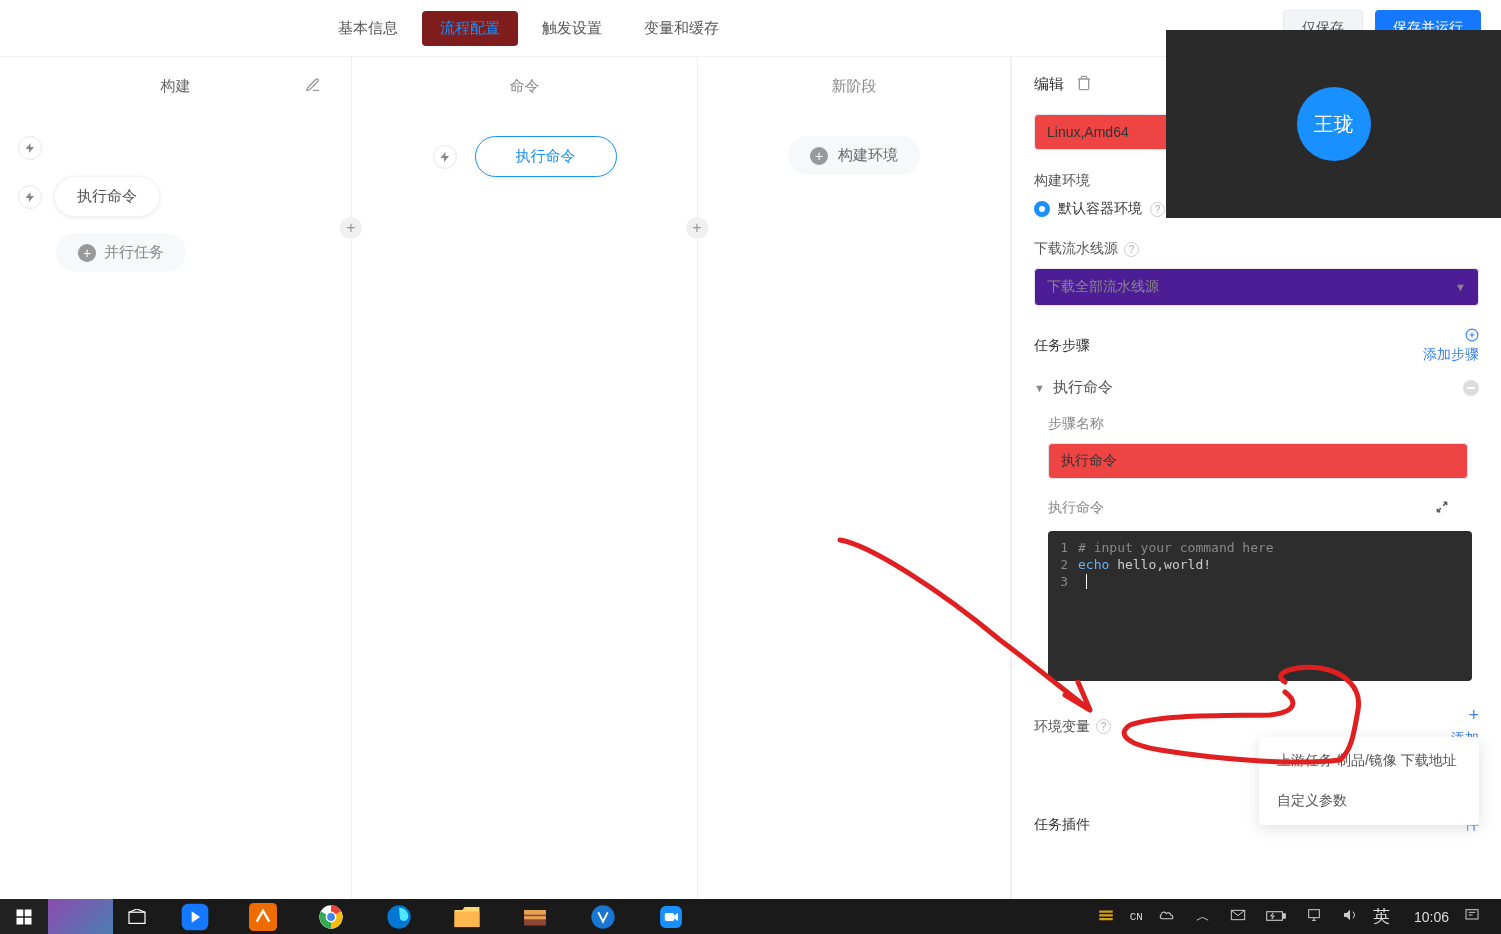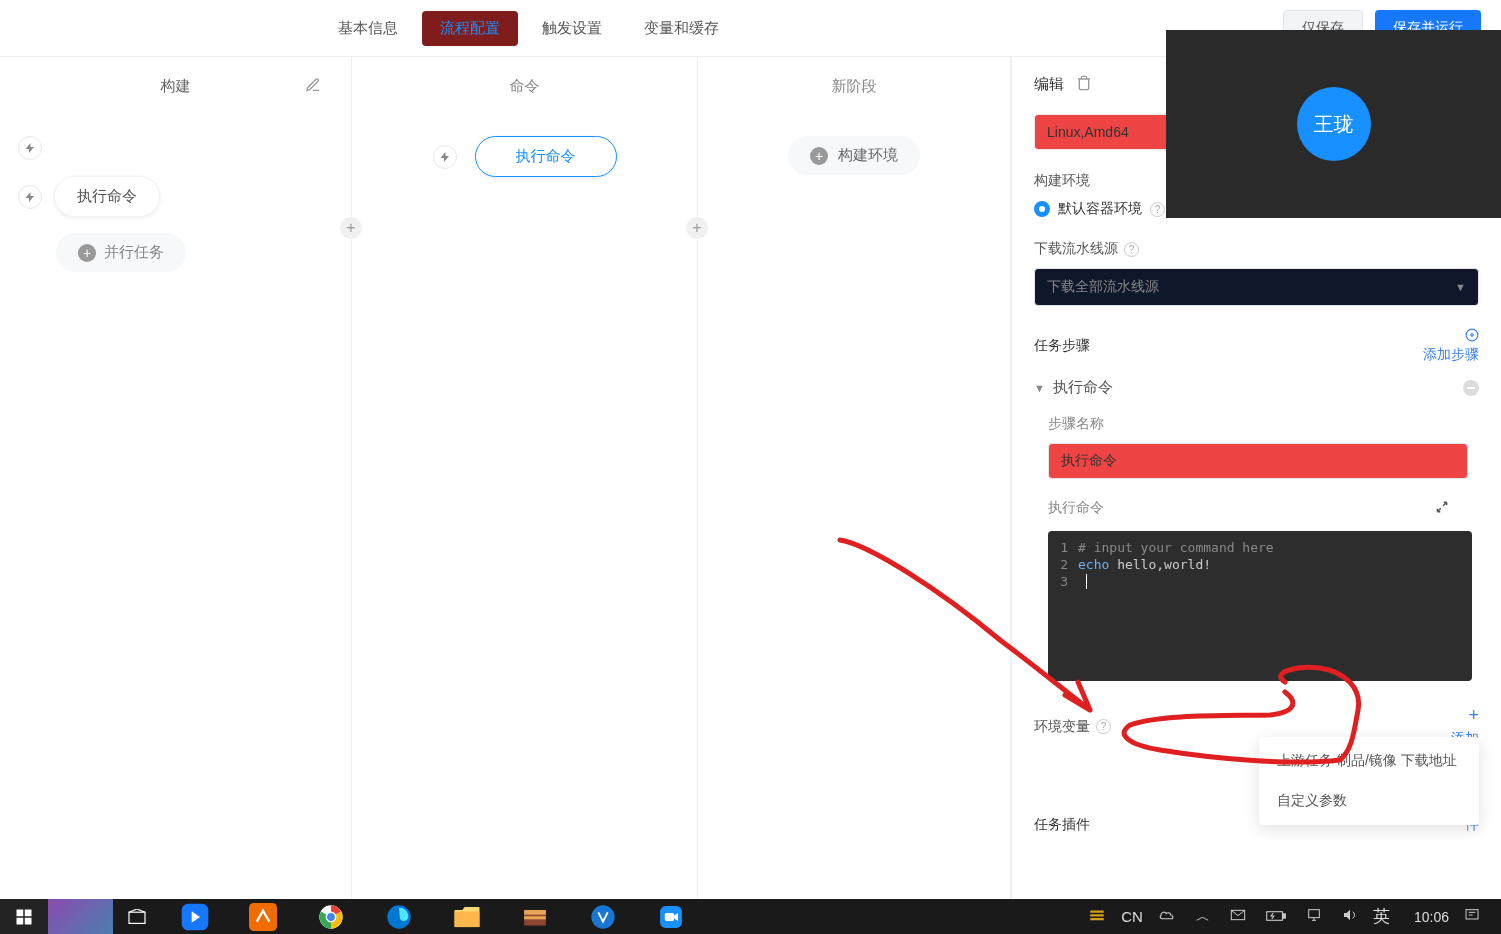--- a/index.html
+++ b/index.html
@@ -253,21 +253,21 @@
     .select-box {
       width: 100%;
       padding: 9px 12px;
       border: 1px solid #e5e6eb;
       border-radius: 4px;
       font-size: 14px;
       color: #888;
       display: flex;
       justify-content: space-between;
       align-items: center;
-      background: #0f172a;
+      background: #4c1d95;
     }
     
     .radio-row {
       display: flex;
       align-items: center;
       gap: 8px;
     }
     .radio-circle {
       width: 16px;
       height: 16px;
@@ -448,22 +448,23 @@
     }
     .tray-icon {
       color: #ccc;
       font-size: 14px;
       padding: 0 5px;
     }
     .ime-block {
       display: flex;
       align-items: center;
       gap: 8px;
-      font-size: 15px;
+      font-size: 11px;
       height:100%;
+      font-family:Liberation Mono, monospace;
     }
     
     .start-btn {
       width: 48px;
       height: 100%;
       background: #222;
       display:flex;
       align-items:center;
       justify-content:center;
     }

